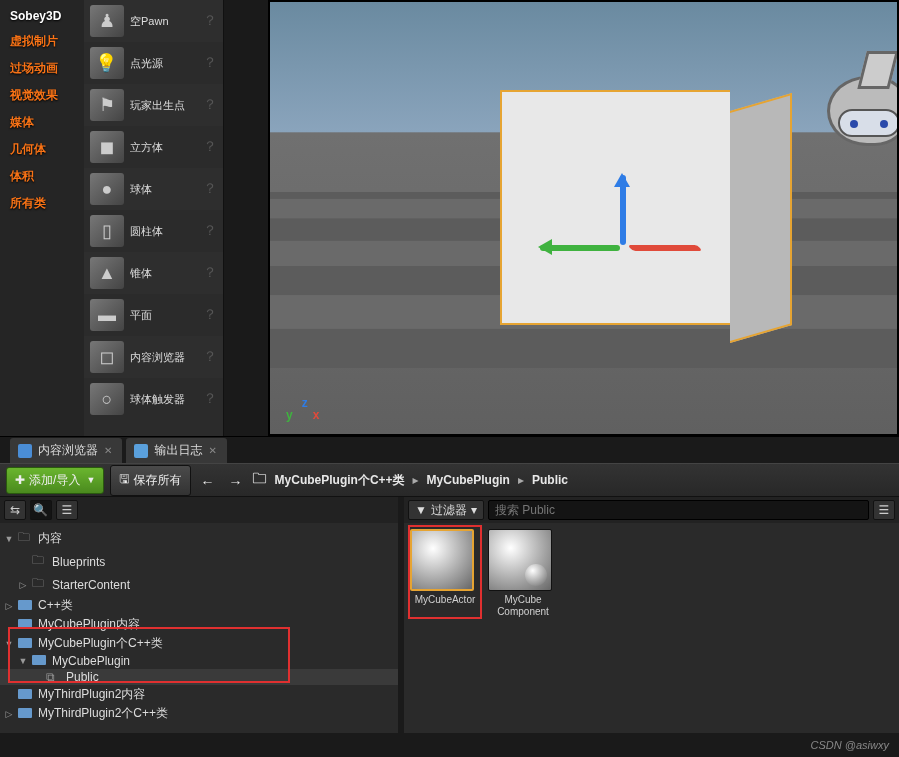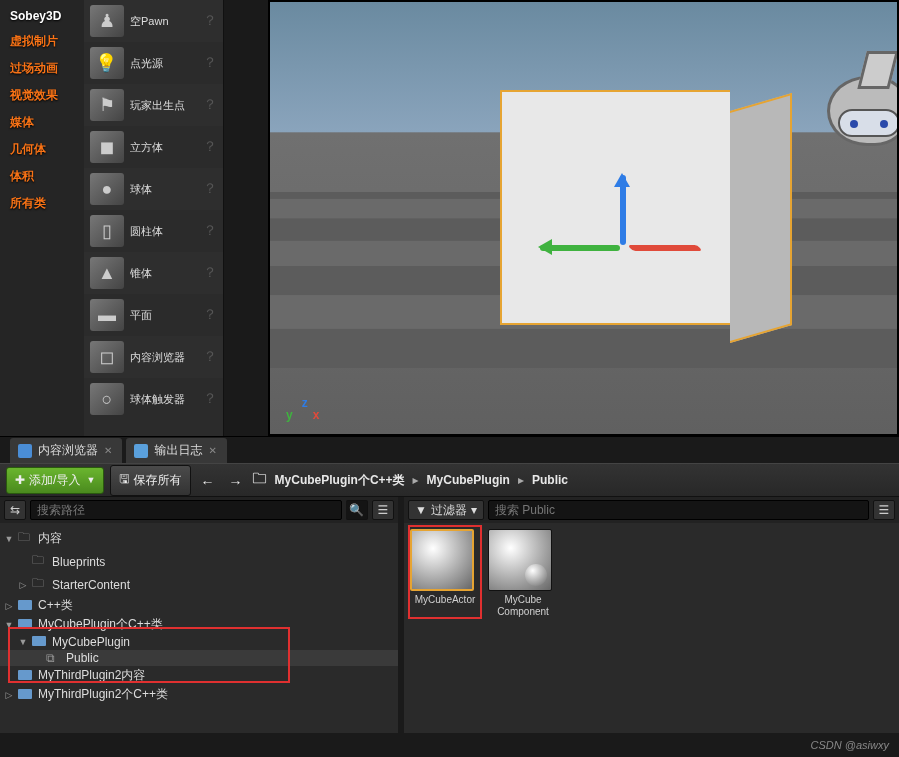--- a/index.html
+++ b/index.html
@@ -208,21 +208,20 @@
       <span class="sep">▸</span>
       <span>MyCubePlugin</span>
       <span class="sep">▸</span>
       <span>Public</span>
     </div>
   </div>
 
   <div class="search-row">
     <div class="search-left">
       <div class="mini-btn">⇆</div>
-      <input class="search-input" placeholder="搜索路径" style="">
       <div class="mini-btn" style="background:#141414;border-left:none">🔍</div>
       <div class="mini-btn">☰</div>
     </div>
     <div class="search-right">
       <div class="filter-btn">
         <span>▼</span>
         <span>过滤器</span>
         <span class="caret">▾</span>
       </div>
       <input class="search-input" placeholder="搜索 Public" style="">
@@ -247,20 +246,25 @@
           <span class="exp">▷</span>
   <span class="folder-i">🗀</span>
           <span>StarterContent</span>
         </div>
         <div class="tree-row tree-indent-0">
           <span class="exp">▷</span>
   <span class="folder-i blue"></span>
           <span>C++类</span>
         </div>
         <div class="tree-row tree-indent-0">
+          <span class="exp"></span>
+  <span class="folder-i blue"></span>
+          <span>MyCubePlugin内容</span>
+        </div>
+        <div class="tree-row tree-indent-0">
           <span class="exp">▼</span>
   <span class="folder-i blue"></span>
           <span>MyCubePlugin个C++类</span>
         </div>
         <div class="tree-row tree-indent-1">
           <span class="exp">▼</span>
   <span class="folder-i blue"></span>
           <span>MyCubePlugin</span>
         </div>
         <div class="tree-row tree-indent-2 selected">

